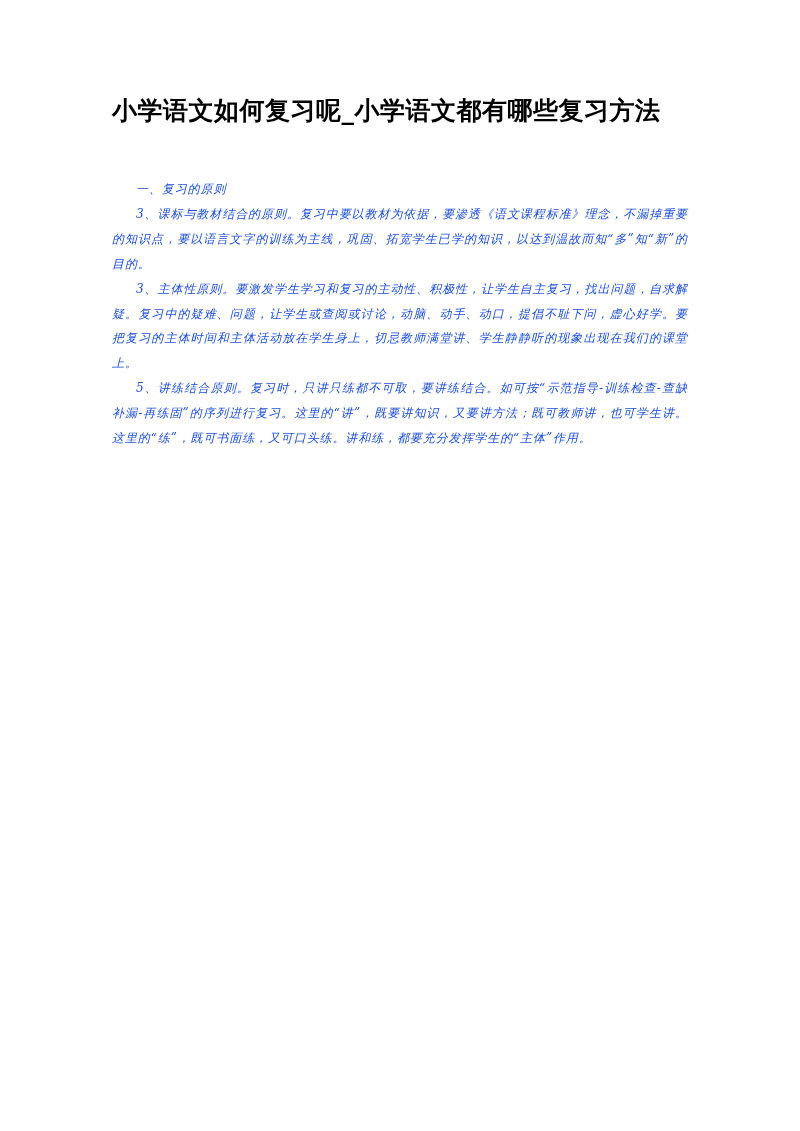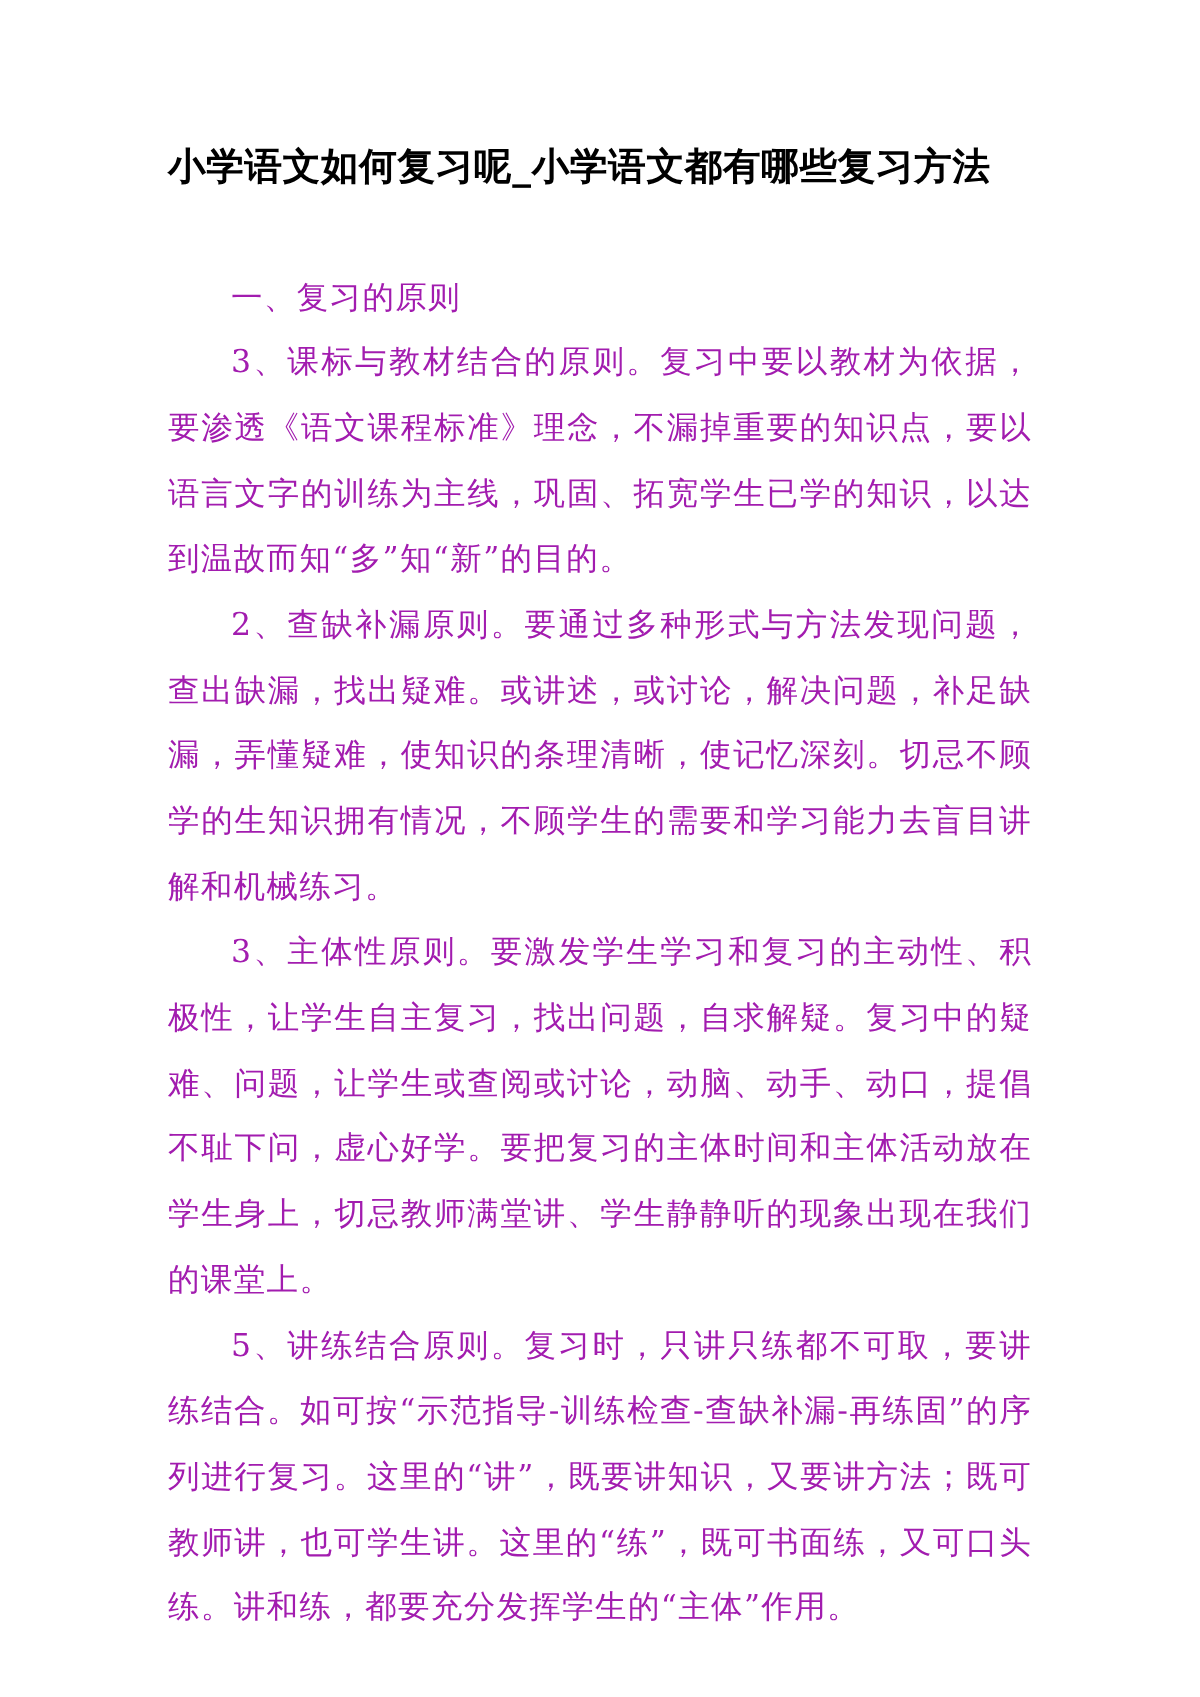--- a/index.html
+++ b/index.html
@@ -26,40 +26,40 @@
     font-family: "DejaVu Sans", "Liberation Sans", sans-serif;
     font-weight: bold;
     font-size: 25px;
     line-height: 1.55;
     letter-spacing: 0.5px;
     text-align: left;
     margin: 0 0 46px 0;
     color: #000000;
   }
   .body-text {
-    font-size: 21px;
+    font-size: 12px;
     line-height: 2.08;
     letter-spacing: 0.9px;
     text-align: justify;
     text-justify: inter-ideograph;
-    color: #a21caf;
+    color: #1d4ed8;
+    font-style: italic;
   }
   .para {
     margin: 0;
     text-indent: 2em;
   }
 </style>
 </head>
 <body>
 
 <div class="page">
 
   <h1 class="doc-title">小学语文如何复习呢_小学语文都有哪些复习方法</h1>
 
   <div class="body-text">
     <p class="para">一、复习的原则</p>
     <p class="para">3、课标与教材结合的原则。复习中要以教材为依据，要渗透《语文课程标准》理念，不漏掉重要的知识点，要以语言文字的训练为主线，巩固、拓宽学生已学的知识，以达到温故而知“多”知“新”的目的。</p>
-    <p class="para">2、查缺补漏原则。要通过多种形式与方法发现问题，查出缺漏，找出疑难。或讲述，或讨论，解决问题，补足缺漏，弄懂疑难，使知识的条理清晰，使记忆深刻。切忌不顾学的生知识拥有情况，不顾学生的需要和学习能力去盲目讲解和机械练习。</p>
     <p class="para">3、主体性原则。要激发学生学习和复习的主动性、积极性，让学生自主复习，找出问题，自求解疑。复习中的疑难、问题，让学生或查阅或讨论，动脑、动手、动口，提倡不耻下问，虚心好学。要把复习的主体时间和主体活动放在学生身上，切忌教师满堂讲、学生静静听的现象出现在我们的课堂上。</p>
     <p class="para">5、讲练结合原则。复习时，只讲只练都不可取，要讲练结合。如可按“示范指导-训练检查-查缺补漏-再练固”的序列进行复习。这里的“讲”，既要讲知识，又要讲方法；既可教师讲，也可学生讲。这里的“练”，既可书面练，又可口头练。讲和练，都要充分发挥学生的“主体”作用。</p>
   </div>
 
 </div>
 
 </body></html>

